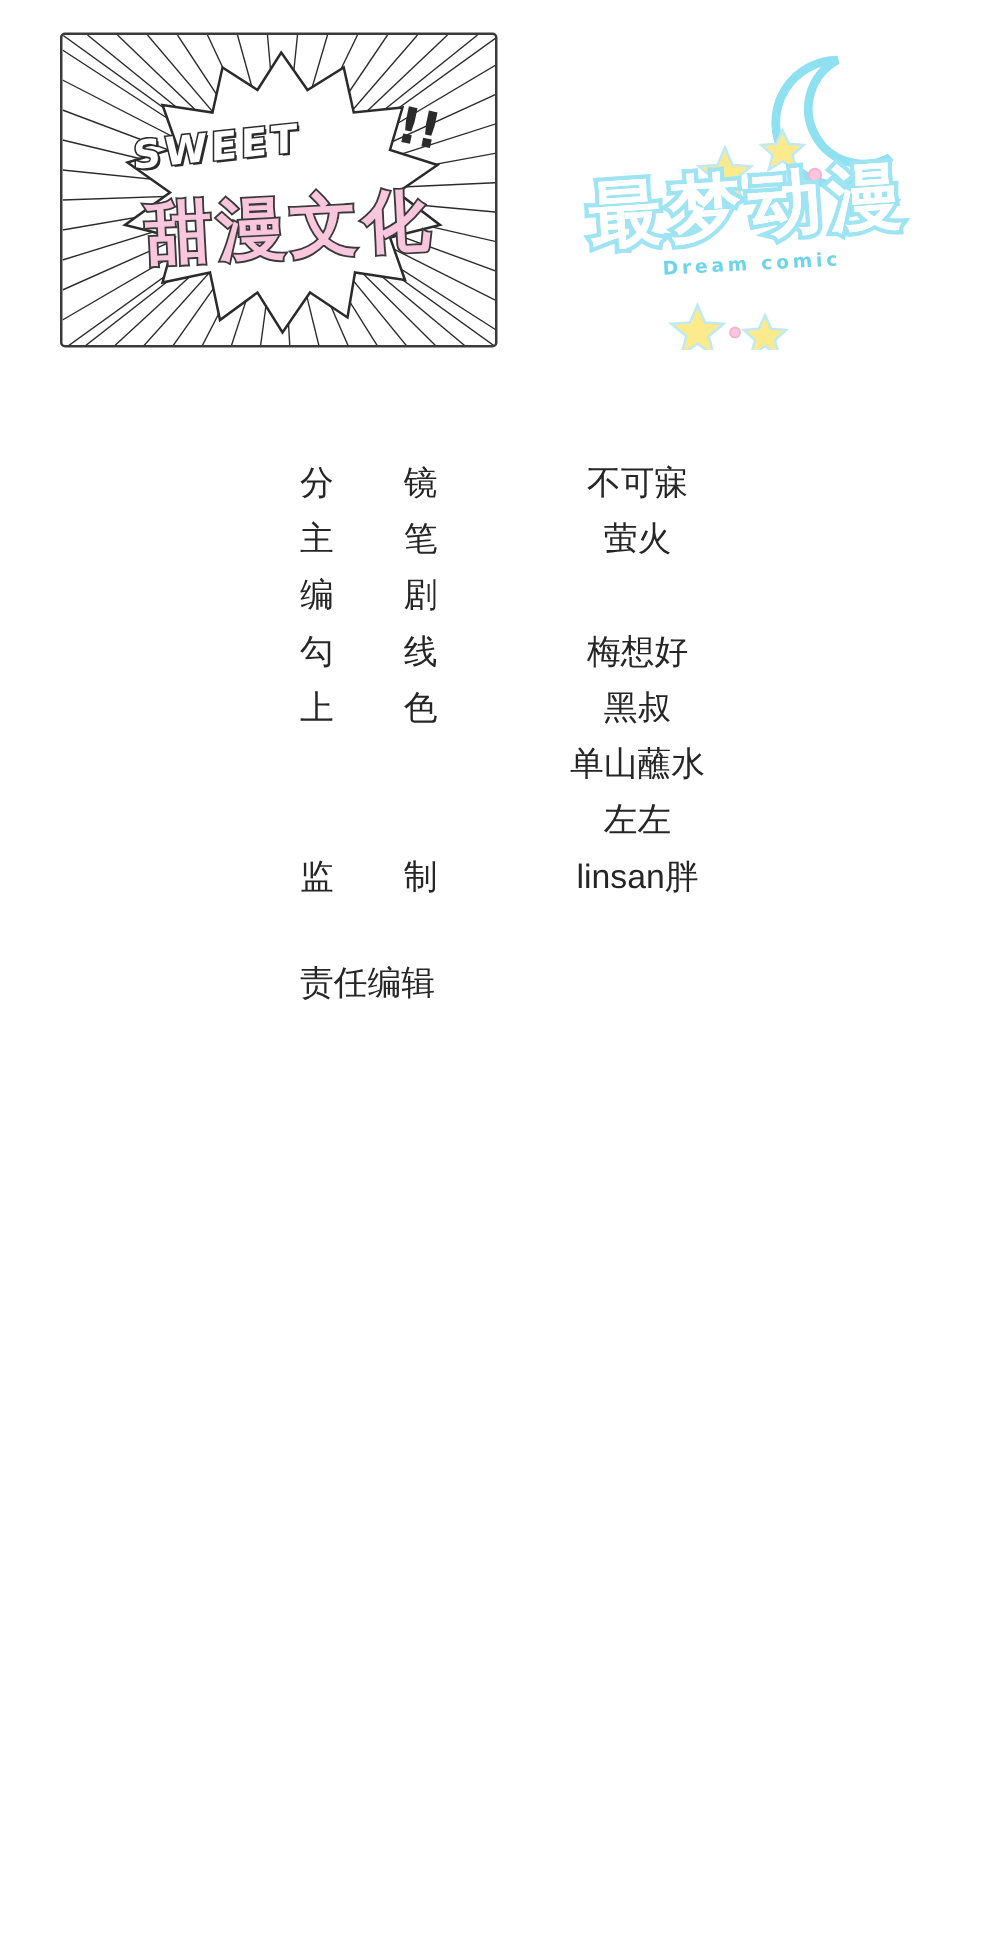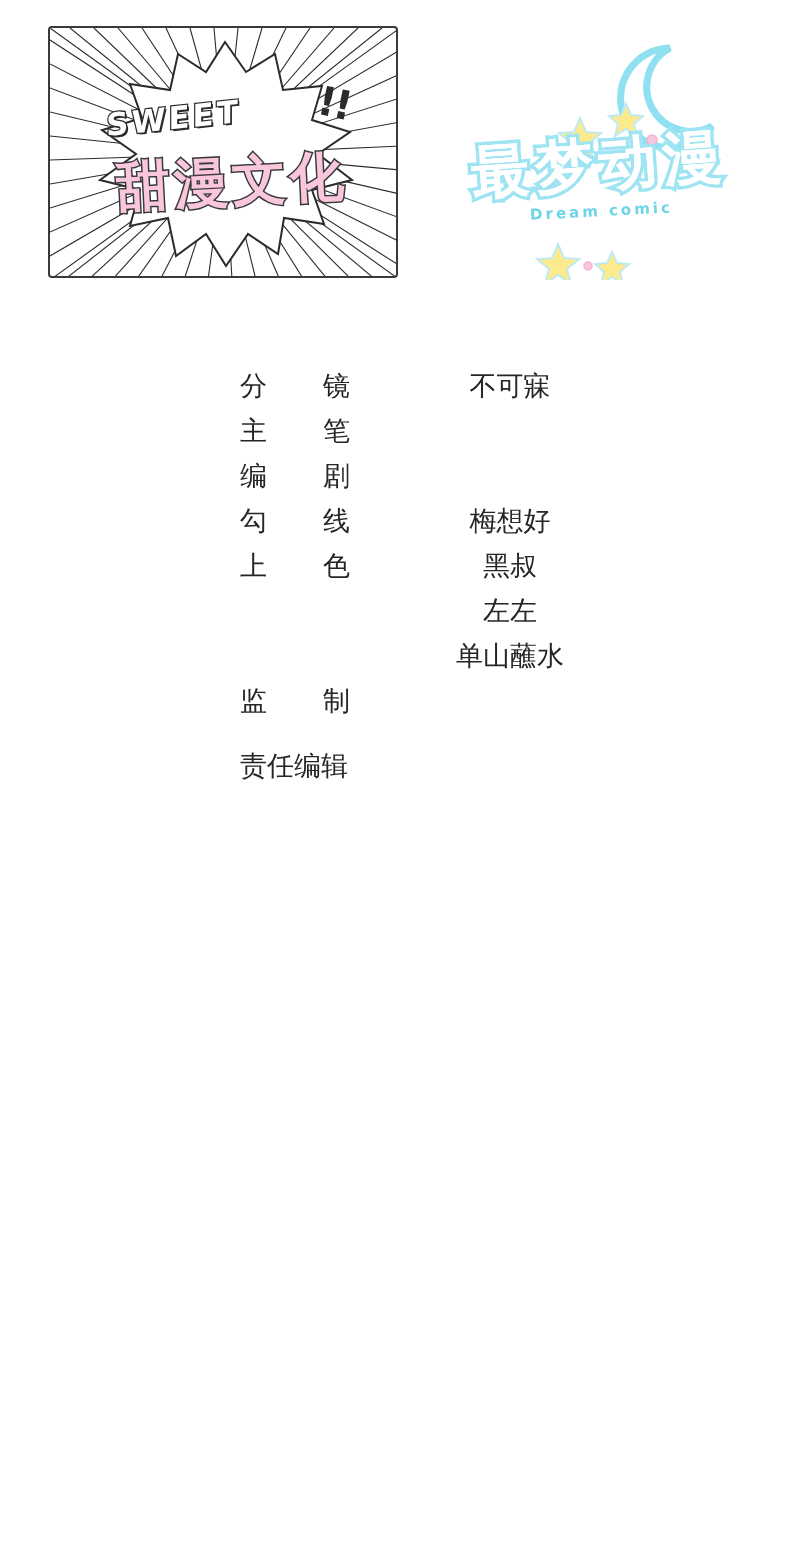--- a/index.html
+++ b/index.html
@@ -159,21 +159,21 @@
   }
   .credit-name {
     flex: 0 0 auto;
     font-size: 27px;
     color: #262626;
     font-family: Liberation Sans, sans-serif;
     text-align: center;
     width: 300px;
     margin-left: 10px;
   }
-  .credit-row.gap-top { margin-top: 20px; }
+  .credit-row.gap-top { margin-top: 40px; }
   .credit-name.narrow { width: 300px; }
 </style>
 </head>
 <body>
 
 <div class="logo-panel">
   <svg class="burst-svg" viewBox="0 0 350 252">
     <g stroke="#2b2b2b" stroke-width="1.1" fill="none">
 
       <g>
@@ -271,20 +271,21 @@
       <span>镜</span>
     </div>
     <div class="credit-name">不可寐</div>
   </div>
 
   <div class="credit-row">
     <div class="credit-role spaced">
       <span>主</span>
       <span>笔</span>
     </div>
+    <div class="credit-name">萤火</div>
   </div>
 
   <div class="credit-row">
     <div class="credit-role spaced">
       <span>编</span>
       <span>剧</span>
     </div>
   </div>
 
   <div class="credit-row">
@@ -302,35 +303,36 @@
       <span>色</span>
     </div>
     <div class="credit-name">黑叔</div>
   </div>
 
   <div class="credit-row">
     <div class="credit-role spaced">
       <span></span>
       <span></span>
     </div>
-    <div class="credit-name">左左</div>
+    <div class="credit-name">单山蘸水</div>
   </div>
 
   <div class="credit-row">
     <div class="credit-role spaced">
       <span></span>
       <span></span>
     </div>
-    <div class="credit-name">单山蘸水</div>
+    <div class="credit-name">左左</div>
   </div>
 
   <div class="credit-row">
     <div class="credit-role spaced">
       <span>监</span>
       <span>制</span>
     </div>
+    <div class="credit-name">linsan胖</div>
   </div>
 
   <div class="credit-row gap-top">
     <div class="credit-role">责任编辑</div>
   </div>
 
 </div>
 
 </body></html>

